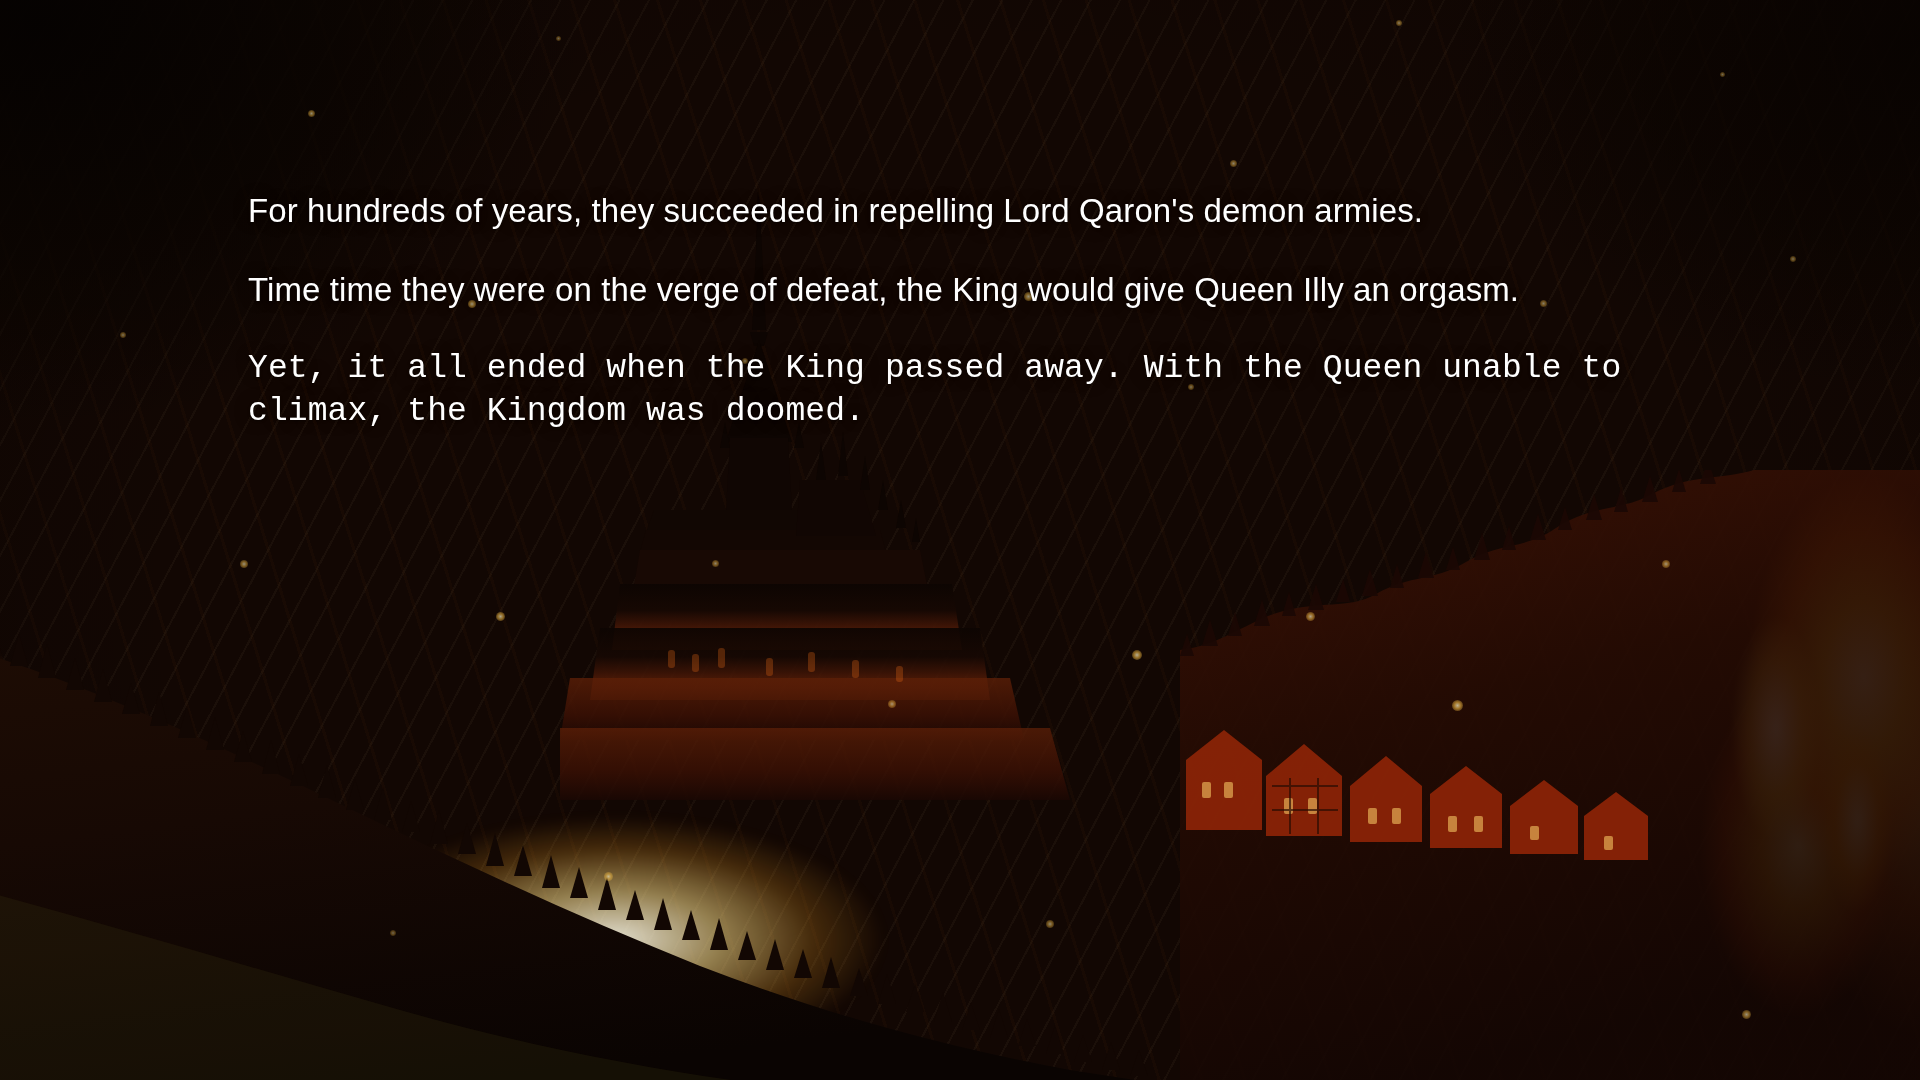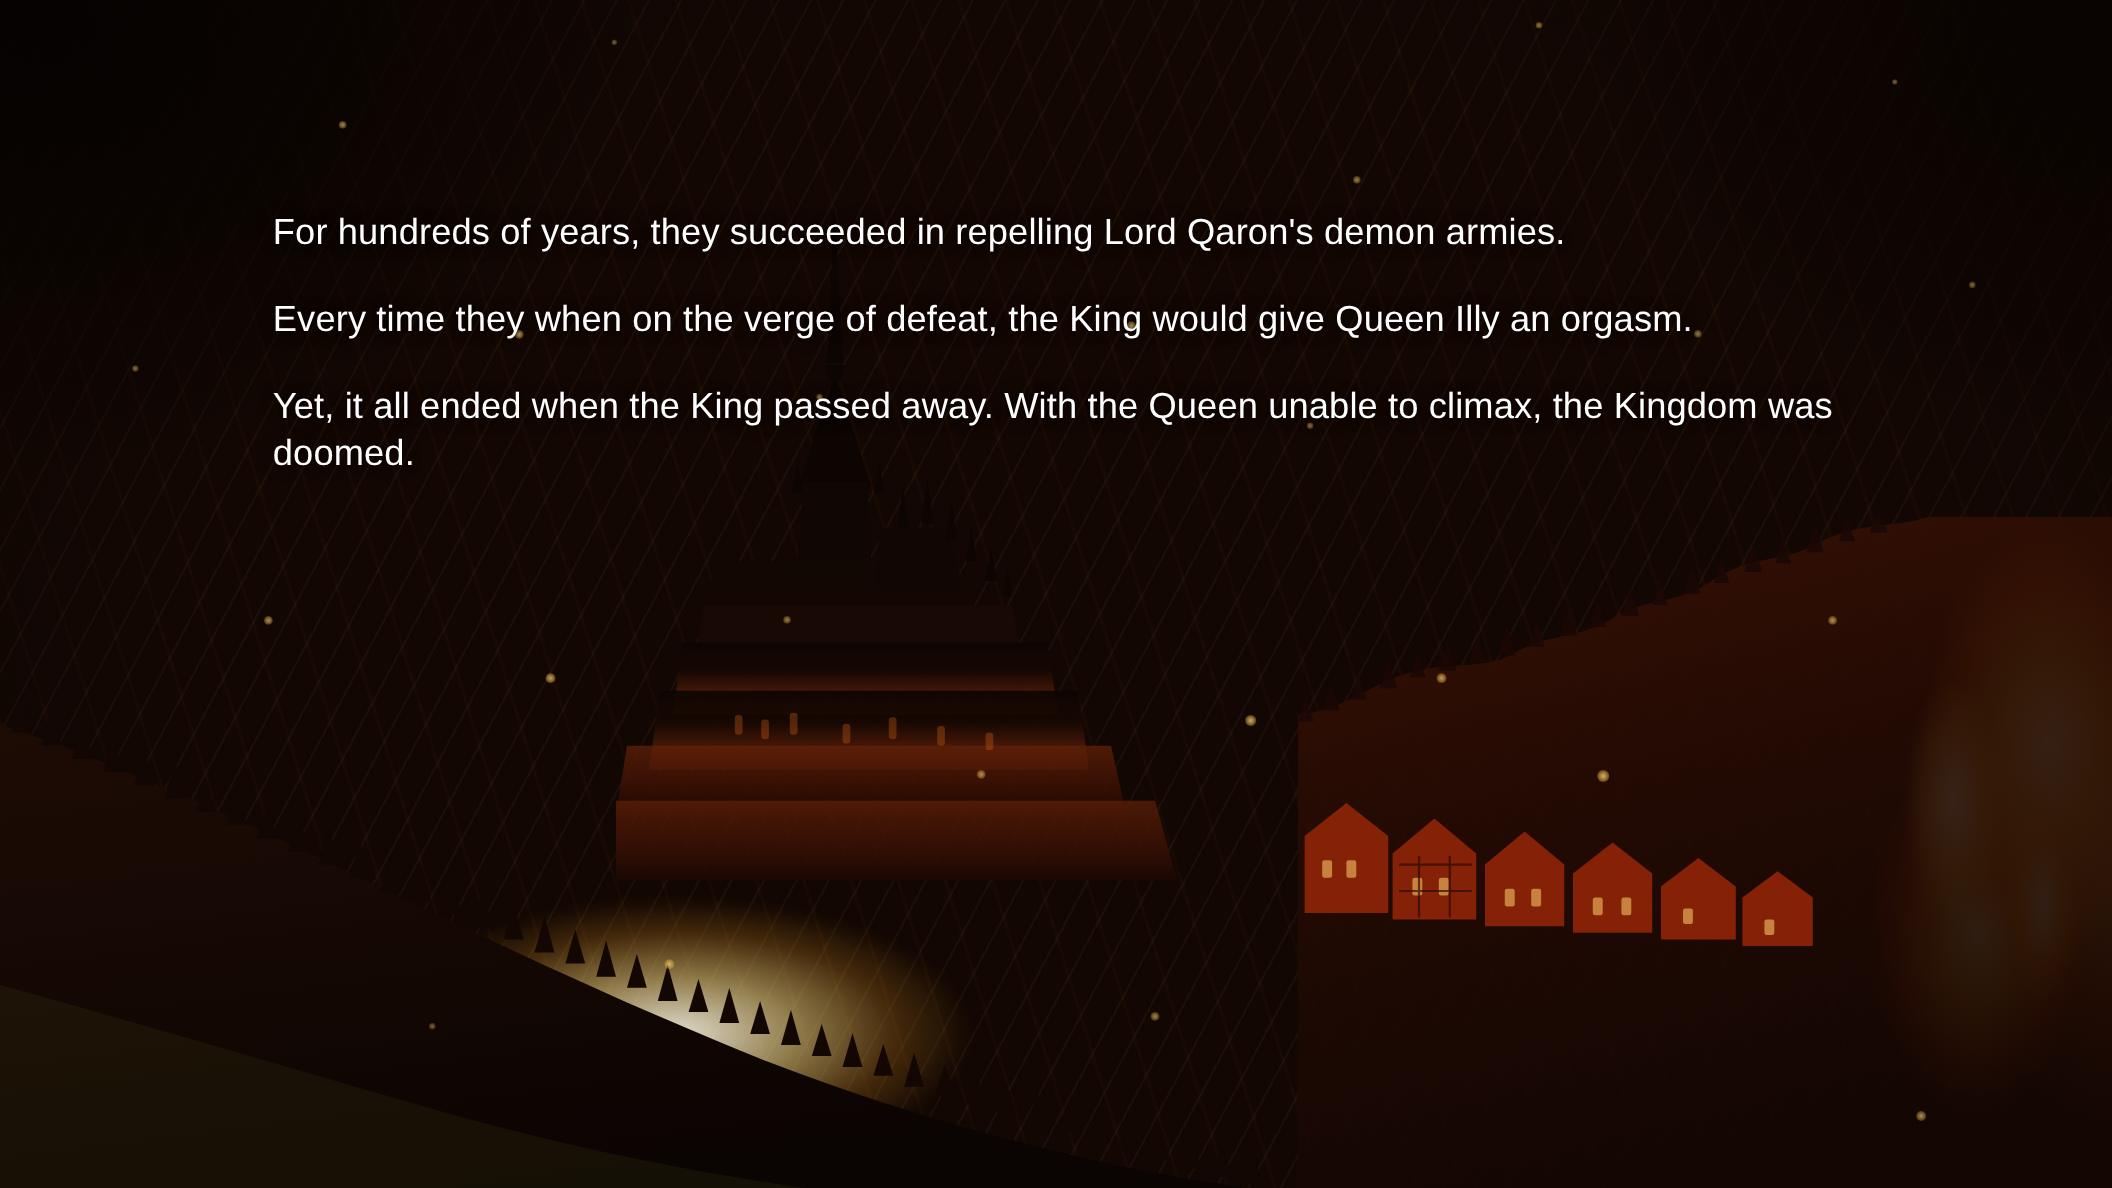--- a/index.html
+++ b/index.html
@@ -142,21 +142,21 @@
     line-height: 1.30;
     letter-spacing: 0.1px;
     margin: 0 0 36px 0;
     text-shadow: 0 1px 3px rgba(0,0,0,0.45), 0 0 18px rgba(0,0,0,0.30);
     white-space: pre-wrap;
   }
   .para:last-child { margin-bottom: 0; }
   .p-w1 { max-width: 1470px; }
   .p-w2 { max-width: 1420px; }
   .p-w3 { max-width: 1470px; }
-  .p-w4 { max-width: 1480px; }
+  .p-w4 { max-width: 1480px; font-family: Liberation Mono, monospace; }
 </style>
 </head>
 <body>
 
 <div id="scene">
 
   <div class="layer" id="bg-base"></div>
   <div class="layer" id="bg-sky"></div>
   <div class="layer" id="bg-smoke"></div>
   <div class="layer" id="bg-hotspot"></div>
@@ -369,17 +369,17 @@
     <div class="ember" style="left:1452px; top:700px; width:11px; height:11px; opacity:.72;"></div>
     <div class="ember" style="left:1662px; top:560px; width:8px;  height:8px;  opacity:.58;"></div>
     <div class="ember" style="left:604px;  top:872px; width:9px;  height:9px;  opacity:.60;"></div>
     <div class="ember" style="left:1046px; top:920px; width:8px;  height:8px;  opacity:.54;"></div>
     <div class="ember" style="left:1742px; top:1010px;width:9px;  height:9px;  opacity:.58;"></div>
     <div class="ember" style="left:390px;  top:930px; width:6px;  height:6px;  opacity:.40;"></div>
   </div>
 
   <div id="caption-block">
     <p class="para p-w1">For hundreds of years, they succeeded in repelling Lord Qaron's demon armies.</p>
-    <p class="para p-w2">Every time they when on the verge of defeat, the King would give Queen Illy an orgasm.</p>
+    <p class="para p-w2">Time time they were on the verge of defeat, the King would give Queen Illy an orgasm.</p>
     <p class="para p-w4">Yet, it all ended when the King passed away. With the Queen unable to climax, the Kingdom was doomed.</p>
   </div>
 
 </div>
 
 </body></html>

